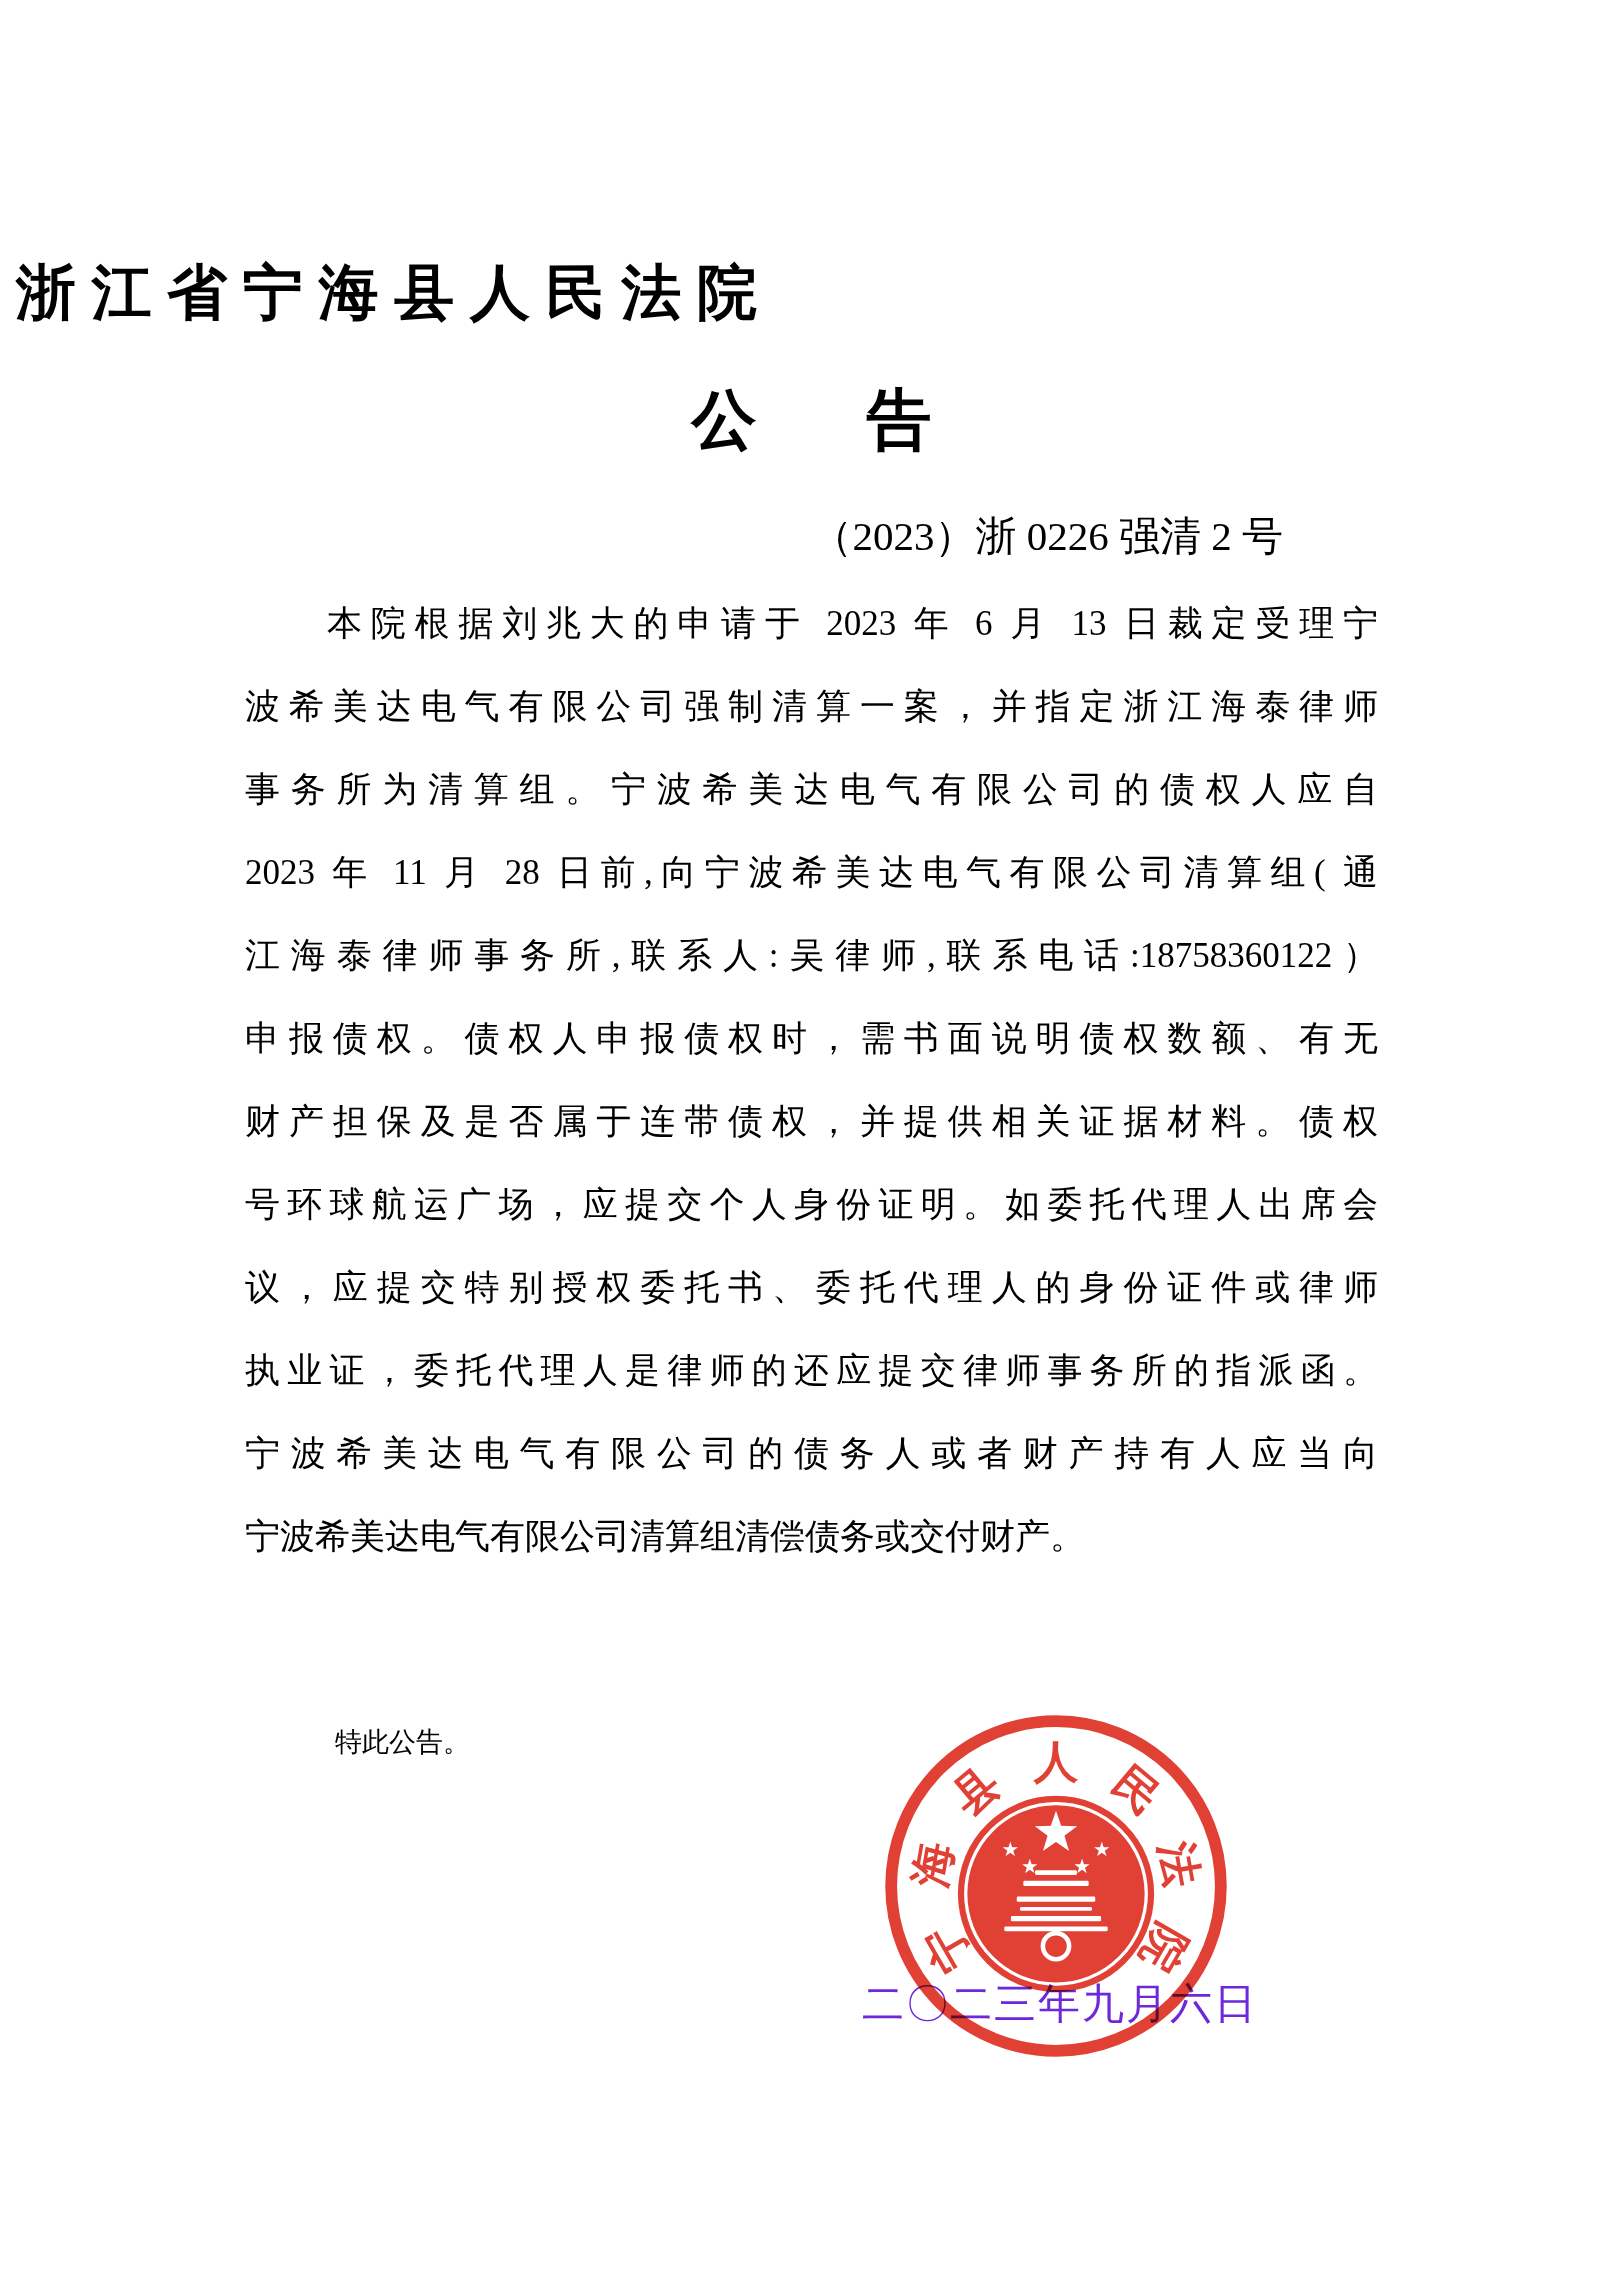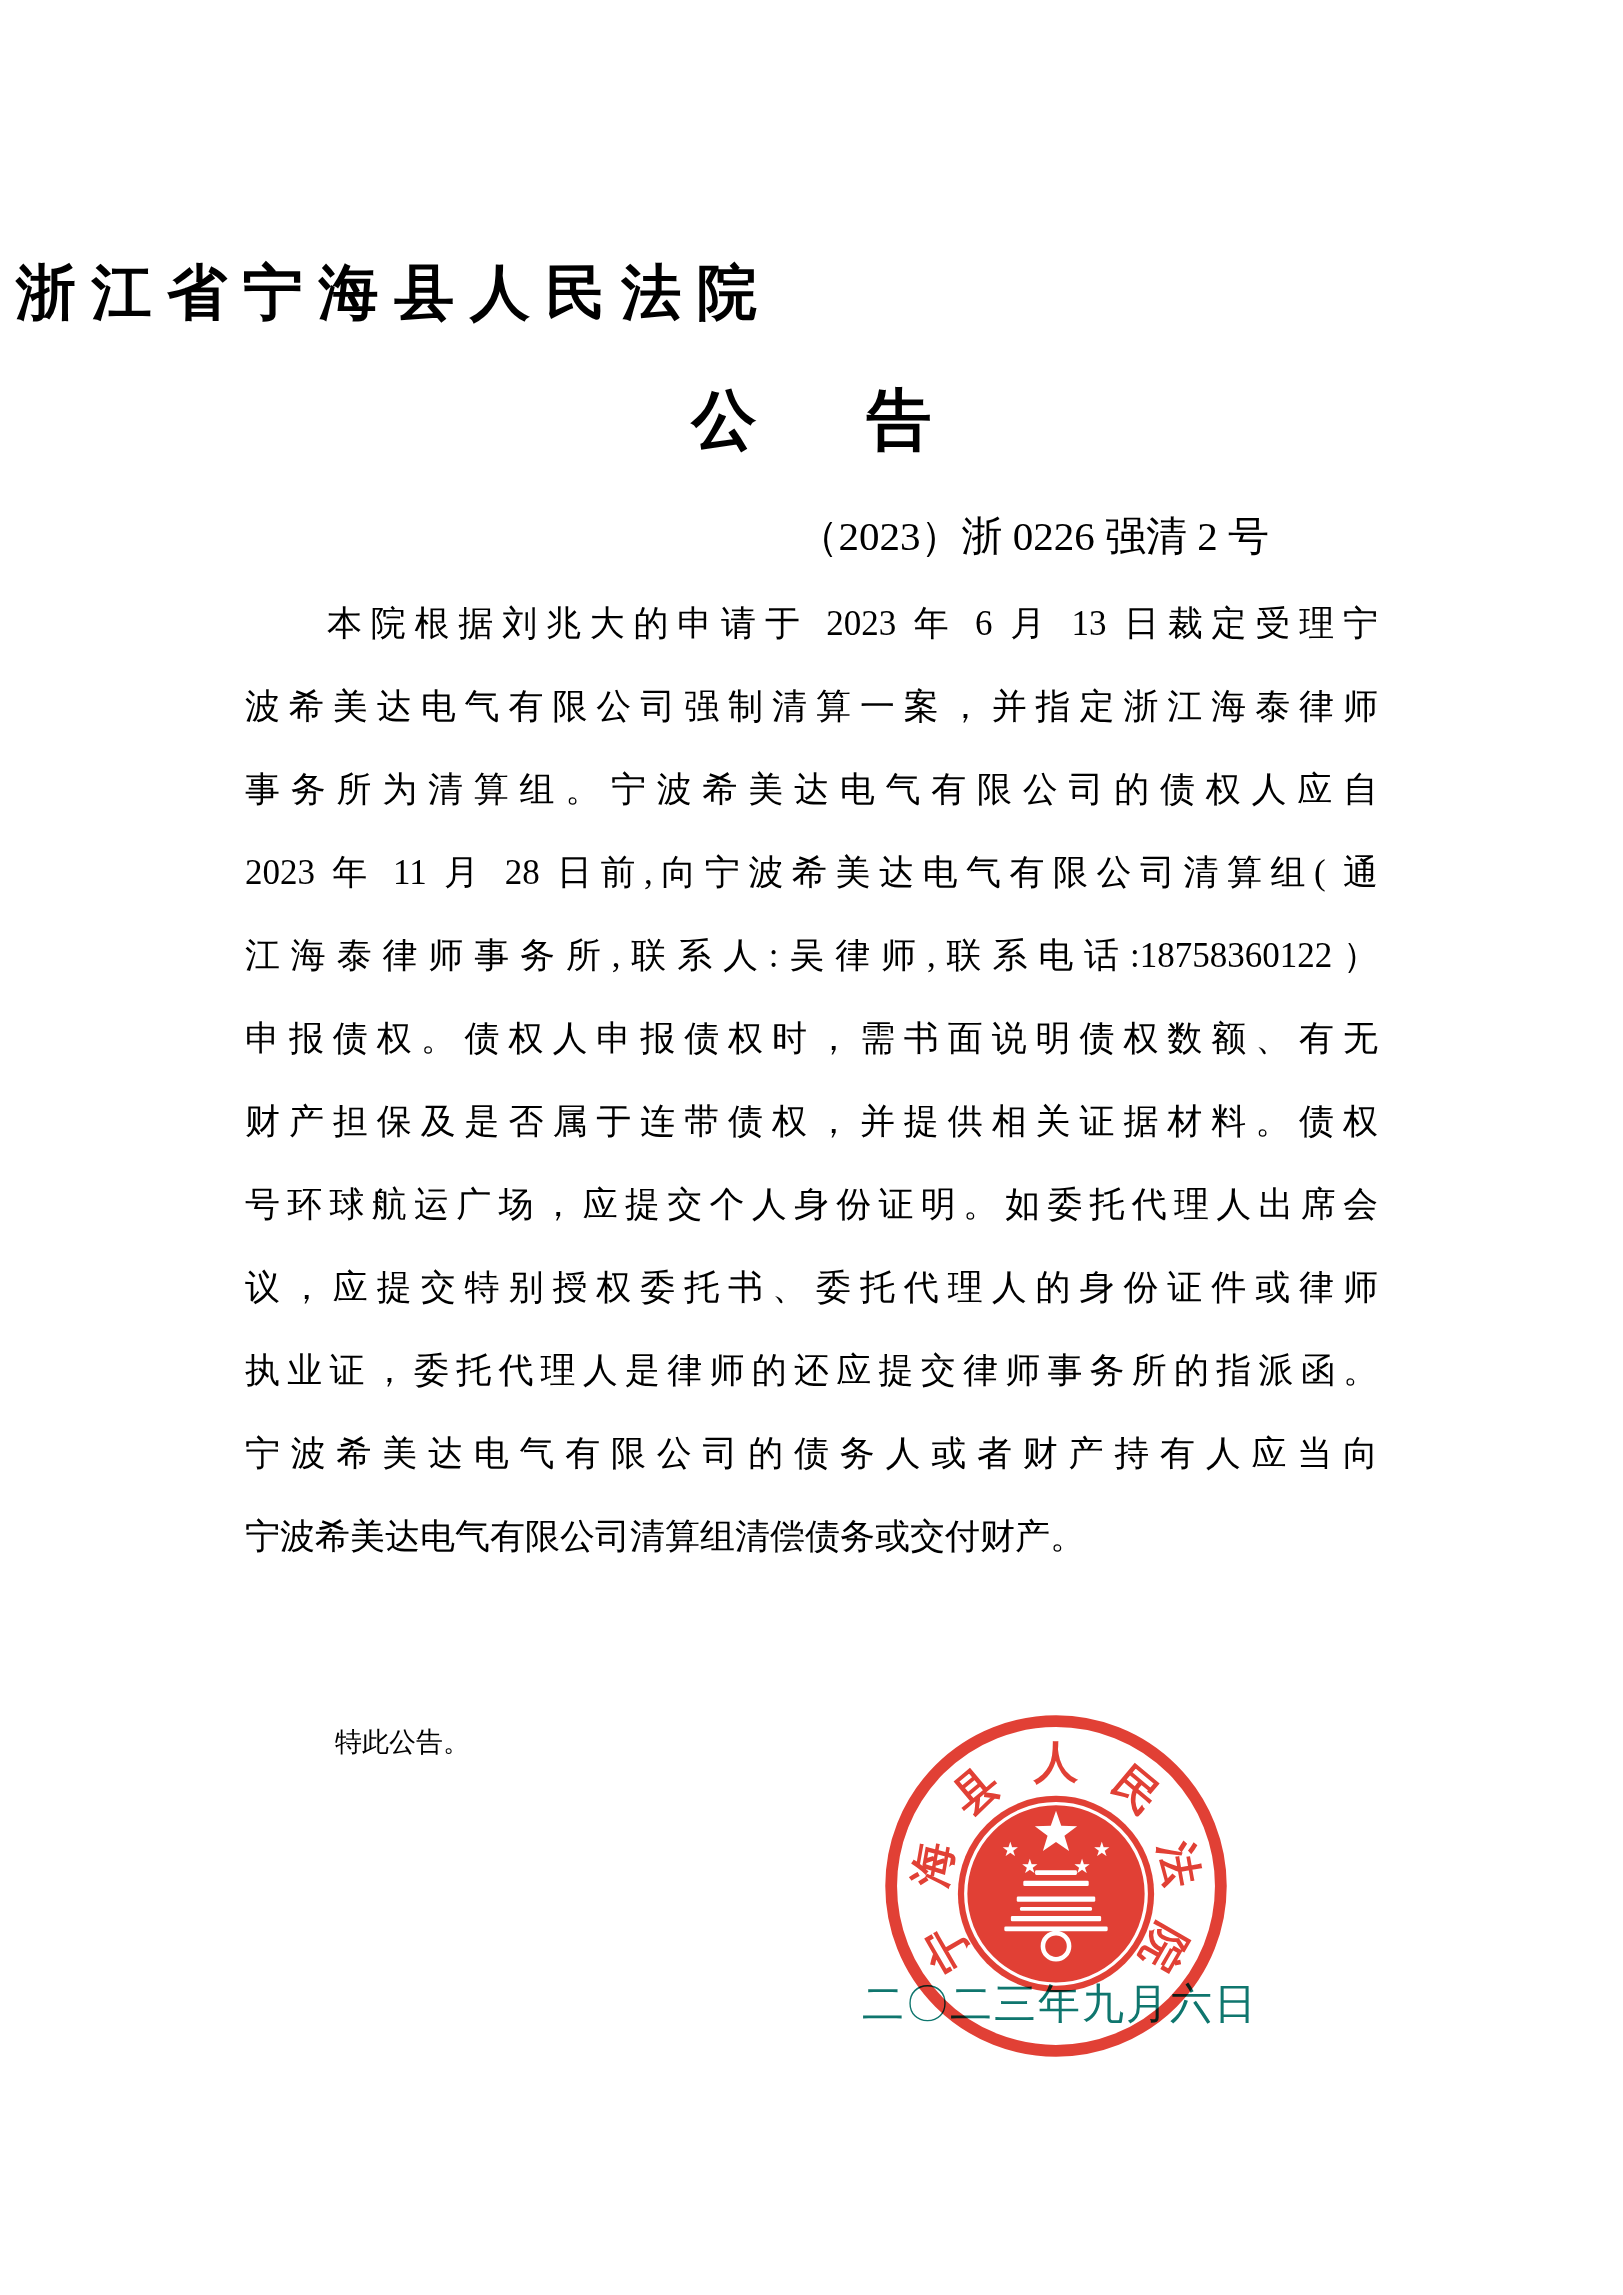--- a/index.html
+++ b/index.html
@@ -37,21 +37,21 @@
     display: flex;
     justify-content: center;
     column-gap: 110px;
     font-size: 65px;
     font-weight: bold;
     line-height: 1.05;
   }
   .case-number {
     position: absolute;
     top: 509px;
-    right: 354px;
+    right: 340px;
     font-size: 41px;
     white-space: nowrap;
   }
   .body-text {
     position: absolute;
     top: 582px;
     left: 245px;
     width: 1133px;
     font-size: 35px;
     line-height: 83px;
@@ -81,21 +81,21 @@
     width: 348px;
     height: 348px;
     opacity: 0.93;
   }
   .issue-date {
     position: absolute;
     top: 1976px;
     left: 862px;
     font-size: 42px;
     letter-spacing: 2px;
-    color: #0f766e;
+    color: #6d28d9;
     z-index: 5;
     mix-blend-mode: multiply;
     white-space: nowrap;
   }
   .seal-char {
     font-family: "Liberation Serif", "DejaVu Serif", serif;
     font-weight: bold;
   }
 </style>
 </head>

